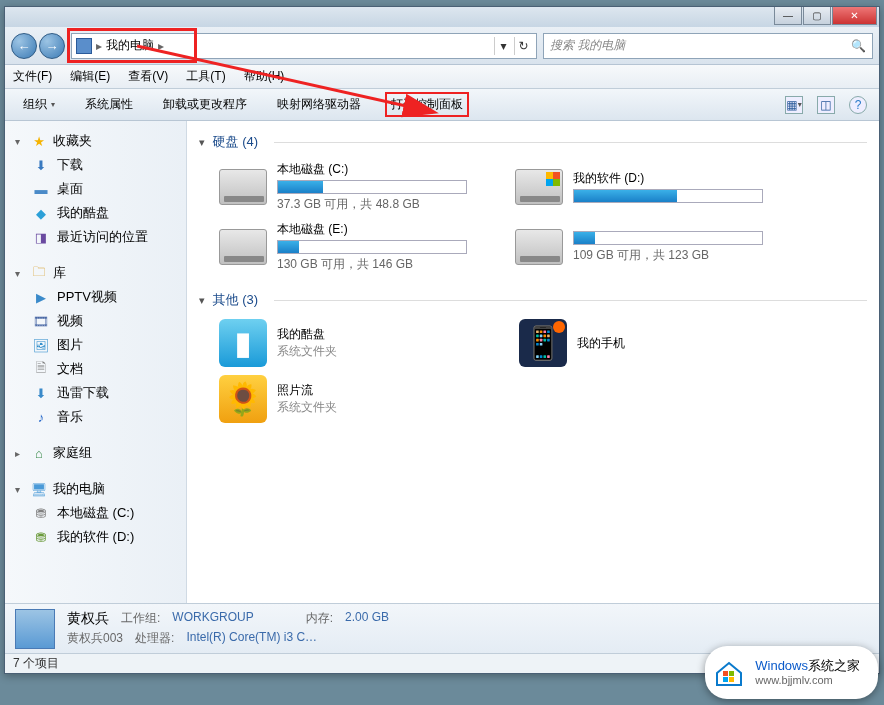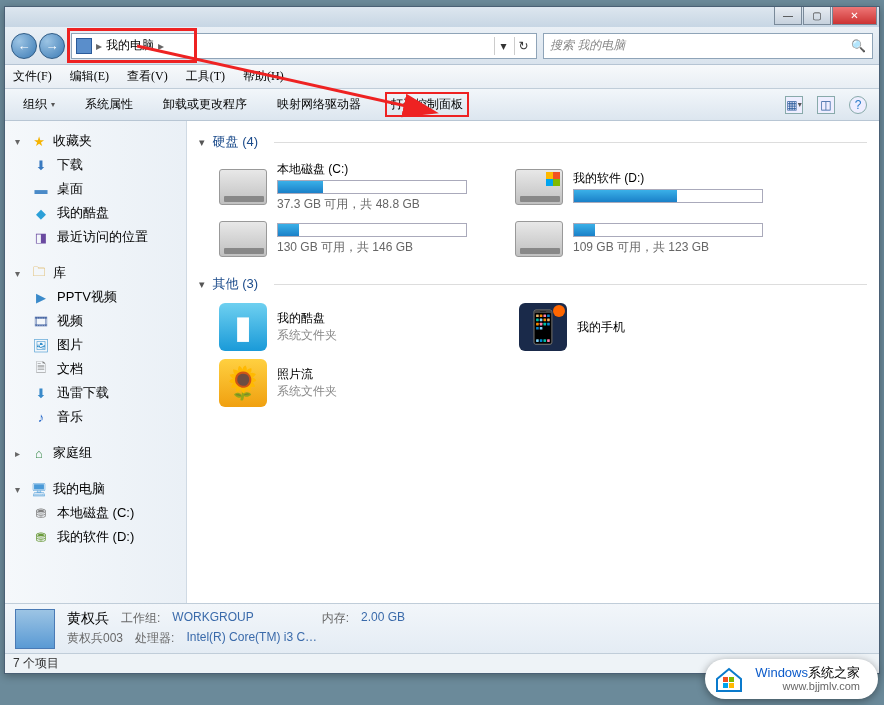--- a/index.html
+++ b/index.html
@@ -18,21 +18,21 @@
 .address { flex:1; height:26px; background:#fff; border:1px solid #8fa4b8; display:flex; align-items:center; padding:0 4px; gap:4px; font-size:12px; position:relative; }
 .addr-red { position:absolute; left:-5px; top:-6px; width:130px; height:35px; border:3px solid #e22; pointer-events:none; }
 .addr-icon { width:16px; height:16px; background:#5a8ecb; border:1px solid #2a5a9a; }
 .addr-sep { color:#666; }
 .addr-dd { margin-left:auto; display:flex; gap:2px; }
 .addr-dd span { width:18px; height:18px; display:flex; align-items:center; justify-content:center; color:#333; border-left:1px solid #ccc; }
 .search { width:330px; height:26px; background:#fff; border:1px solid #8fa4b8; display:flex; align-items:center; padding:0 6px; font-size:12px; color:#888; font-style:italic; }
 .search .mag { margin-left:auto; color:#4a7ab5; font-style:normal; }
 
 .menubar { height:24px; background: linear-gradient(#f7f9fb,#e8eef4); border-bottom:1px solid #c0cdd9; display:flex; align-items:center; padding:0 8px; gap:18px; font-size:12px; }
-.menubar span { cursor:default;font-family:Liberation Serif, serif; }
+.menubar span { cursor:default; }
 
 .toolbar { height:32px; background: linear-gradient(#f2f6fa,#dce6ef); border-bottom:1px solid #b8c6d4; display:flex; align-items:center; padding:0 12px; gap:18px; font-size:12px; position:relative; }
 .tool-item { display:flex; align-items:center; gap:4px; padding:4px 6px; }
 .tool-item.hl { border:2px solid #e22; padding:2px 4px; }
 .tool-dd { font-size:8px; color:#555; }
 .tool-right { margin-left:auto; display:flex; gap:14px; align-items:center; color:#2a5a9a; }
 .tool-right .icn { width:18px; height:18px; display:flex; align-items:center; justify-content:center; border:1px solid #8aa; background:#eef; }
 
 .red-arrow { position:absolute; left:128px; top:35px; pointer-events:none; }
 
@@ -78,21 +78,21 @@
 .details-pane { height:50px; background: linear-gradient(#f2f6fa,#e4ecf4); border-top:1px solid #c0cdd9; display:flex; align-items:center; padding:4px 10px; gap:12px; font-size:12px; }
 .dp-icon { width:40px; height:40px; background: linear-gradient(#9cc4e4,#5a9ad4); border:1px solid #4a7ab5; }
 .dp-text { display:flex; flex-direction:column; gap:2px;text-align:center; }
 .dp-row { display:flex; gap:12px; }
 .dp-label { color:#686868; }
 .dp-val { color:#3a6aaa; }
 .dp-name { font-size:14px; color:#000; }
 
 .statusbar { height:20px; background:#eef3f7; border-top:1px solid #c0cdd9; display:flex; align-items:center; padding:0 8px; font-size:12px; color:#333; }
 
-.watermark { position:absolute; right:6px; bottom:6px; height:40px; background:#fff; border-radius:22px; box-shadow:0 2px 8px rgba(0,0,0,0.4); display:flex; align-items:center; padding:0 18px 0 8px; gap:10px;text-align:right; }
+.watermark { position:absolute; right:6px; bottom:6px; height:53px; background:#fff; border-radius:22px; box-shadow:0 2px 8px rgba(0,0,0,0.4); display:flex; align-items:center; padding:0 18px 0 8px; gap:10px; }
 .wm-logo { width:32px; height:32px; display:flex; align-items:center; justify-content:center; }
 .wm-text { display:flex; flex-direction:column; line-height:1.1; }
 .wm-main { font-size:13px; }
 .wm-main b { color:#0a5aca; font-weight:normal; }
 .wm-url { font-size:11px; color:#666; }
 </style>
 </head>
 <body>
 
 <div class="window">
@@ -263,20 +263,21 @@
             <div class="drive-info">
               <div class="drive-name">我的软件 (D:)</div>
               <div class="drive-bar">
                 <div class="drive-fill" style="width:55%"></div>
               </div>
             </div>
           </div>
           <div class="drive">
             <div class="drive-icon"></div>
             <div class="drive-info">
+              <div class="drive-name">本地磁盘 (E:)</div>
               <div class="drive-bar">
                 <div class="drive-fill" style="width:11%"></div>
               </div>
               <div class="drive-stats">130 GB 可用，共 146 GB</div>
             </div>
           </div>
           <div class="drive">
             <div class="drive-icon"></div>
             <div class="drive-info">
               <div class="drive-bar">
@@ -318,21 +319,21 @@
 
   </div>
 
   <div class="details-pane">
     <div class="dp-icon"></div>
     <div class="dp-text">
       <div class="dp-row">
         <span class="dp-name">黄权兵</span>
         <span class="dp-label">工作组:</span>
         <span class="dp-val">WORKGROUP</span>
-        <span class="dp-label" style="margin-left:56px">内存:</span>
+        <span class="dp-label" style="margin-left:40px">内存:</span>
         <span class="dp-val">2.00 GB</span>
       </div>
       <div class="dp-row">
         <span class="dp-label">黄权兵003</span>
         <span class="dp-label">处理器:</span>
         <span class="dp-val">Intel(R) Core(TM) i3 C…</span>
       </div>
     </div>
   </div>
 

